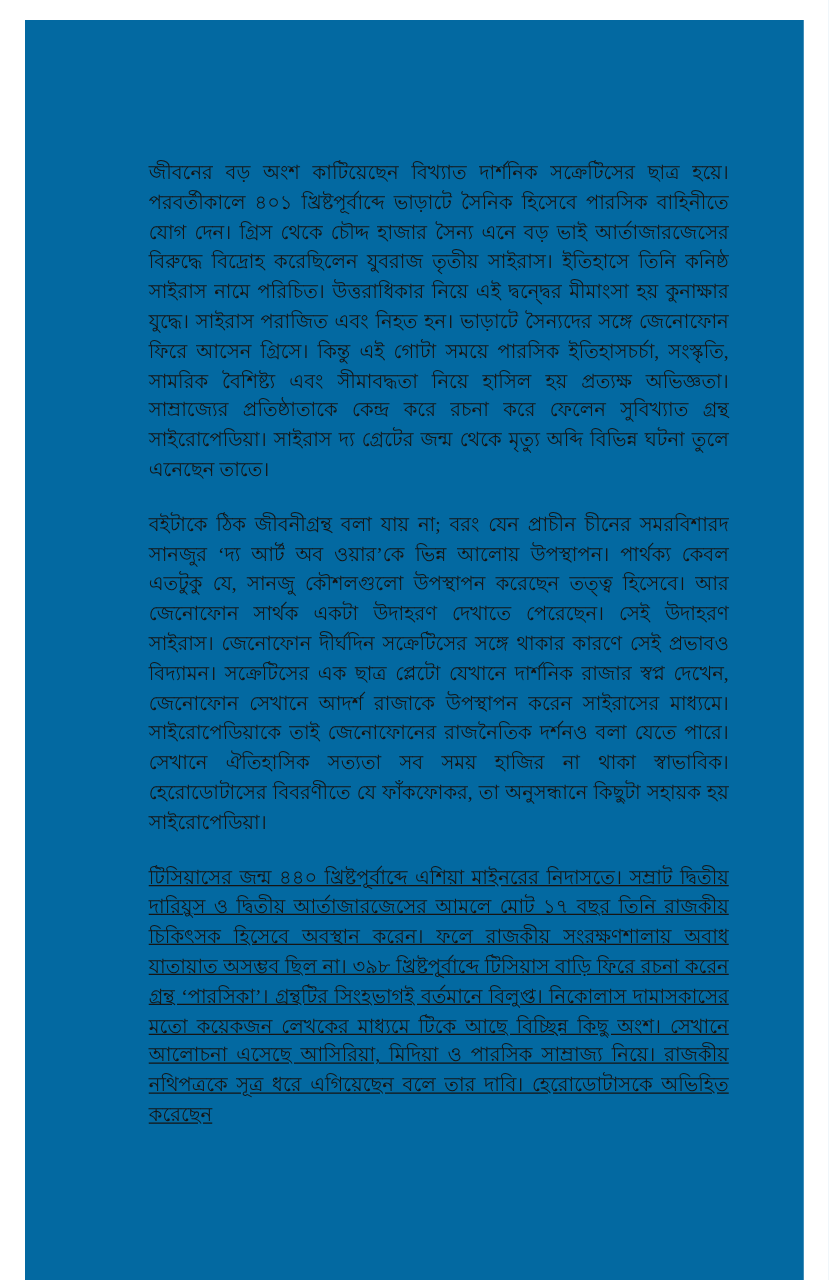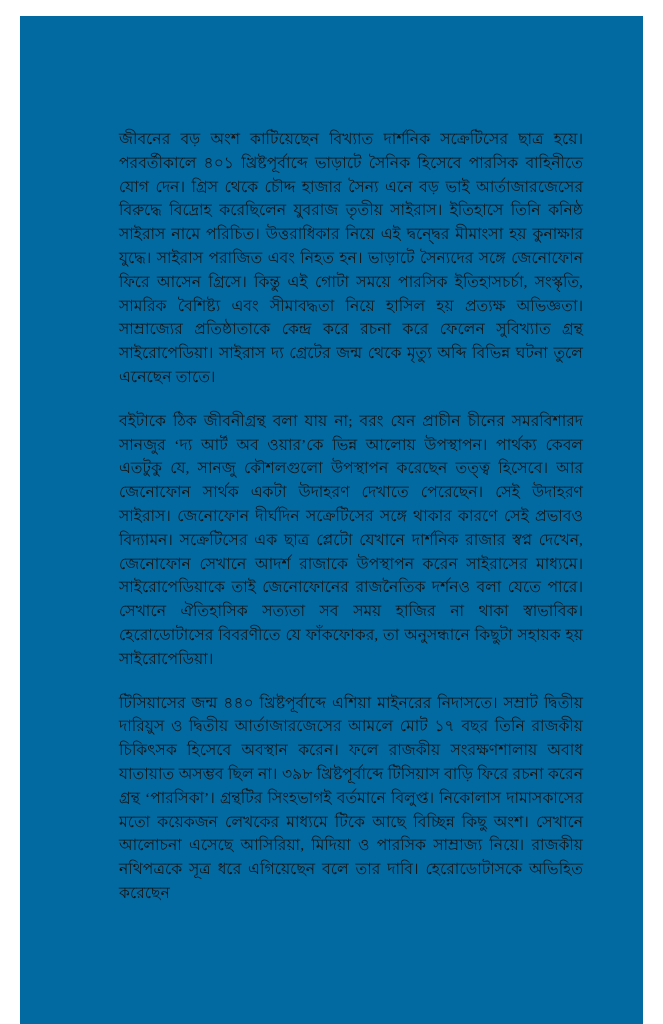--- a/index.html
+++ b/index.html
@@ -41,20 +41,21 @@
     font-family: "Liberation Serif", "DejaVu Serif", serif;
     -webkit-font-feature-settings: "kern" 1, "liga" 1;
     font-feature-settings: "kern" 1, "liga" 1;
     word-spacing: 0.02em;
     letter-spacing: 0;
     hyphens: none;
   }
 
   .para:last-child {
     margin-bottom: 0;
+    text-decoration: underline;
   }
 
   
   .para-truncated {
     text-align: justify;
   }
 </style>
 </head>
 <body>
 

